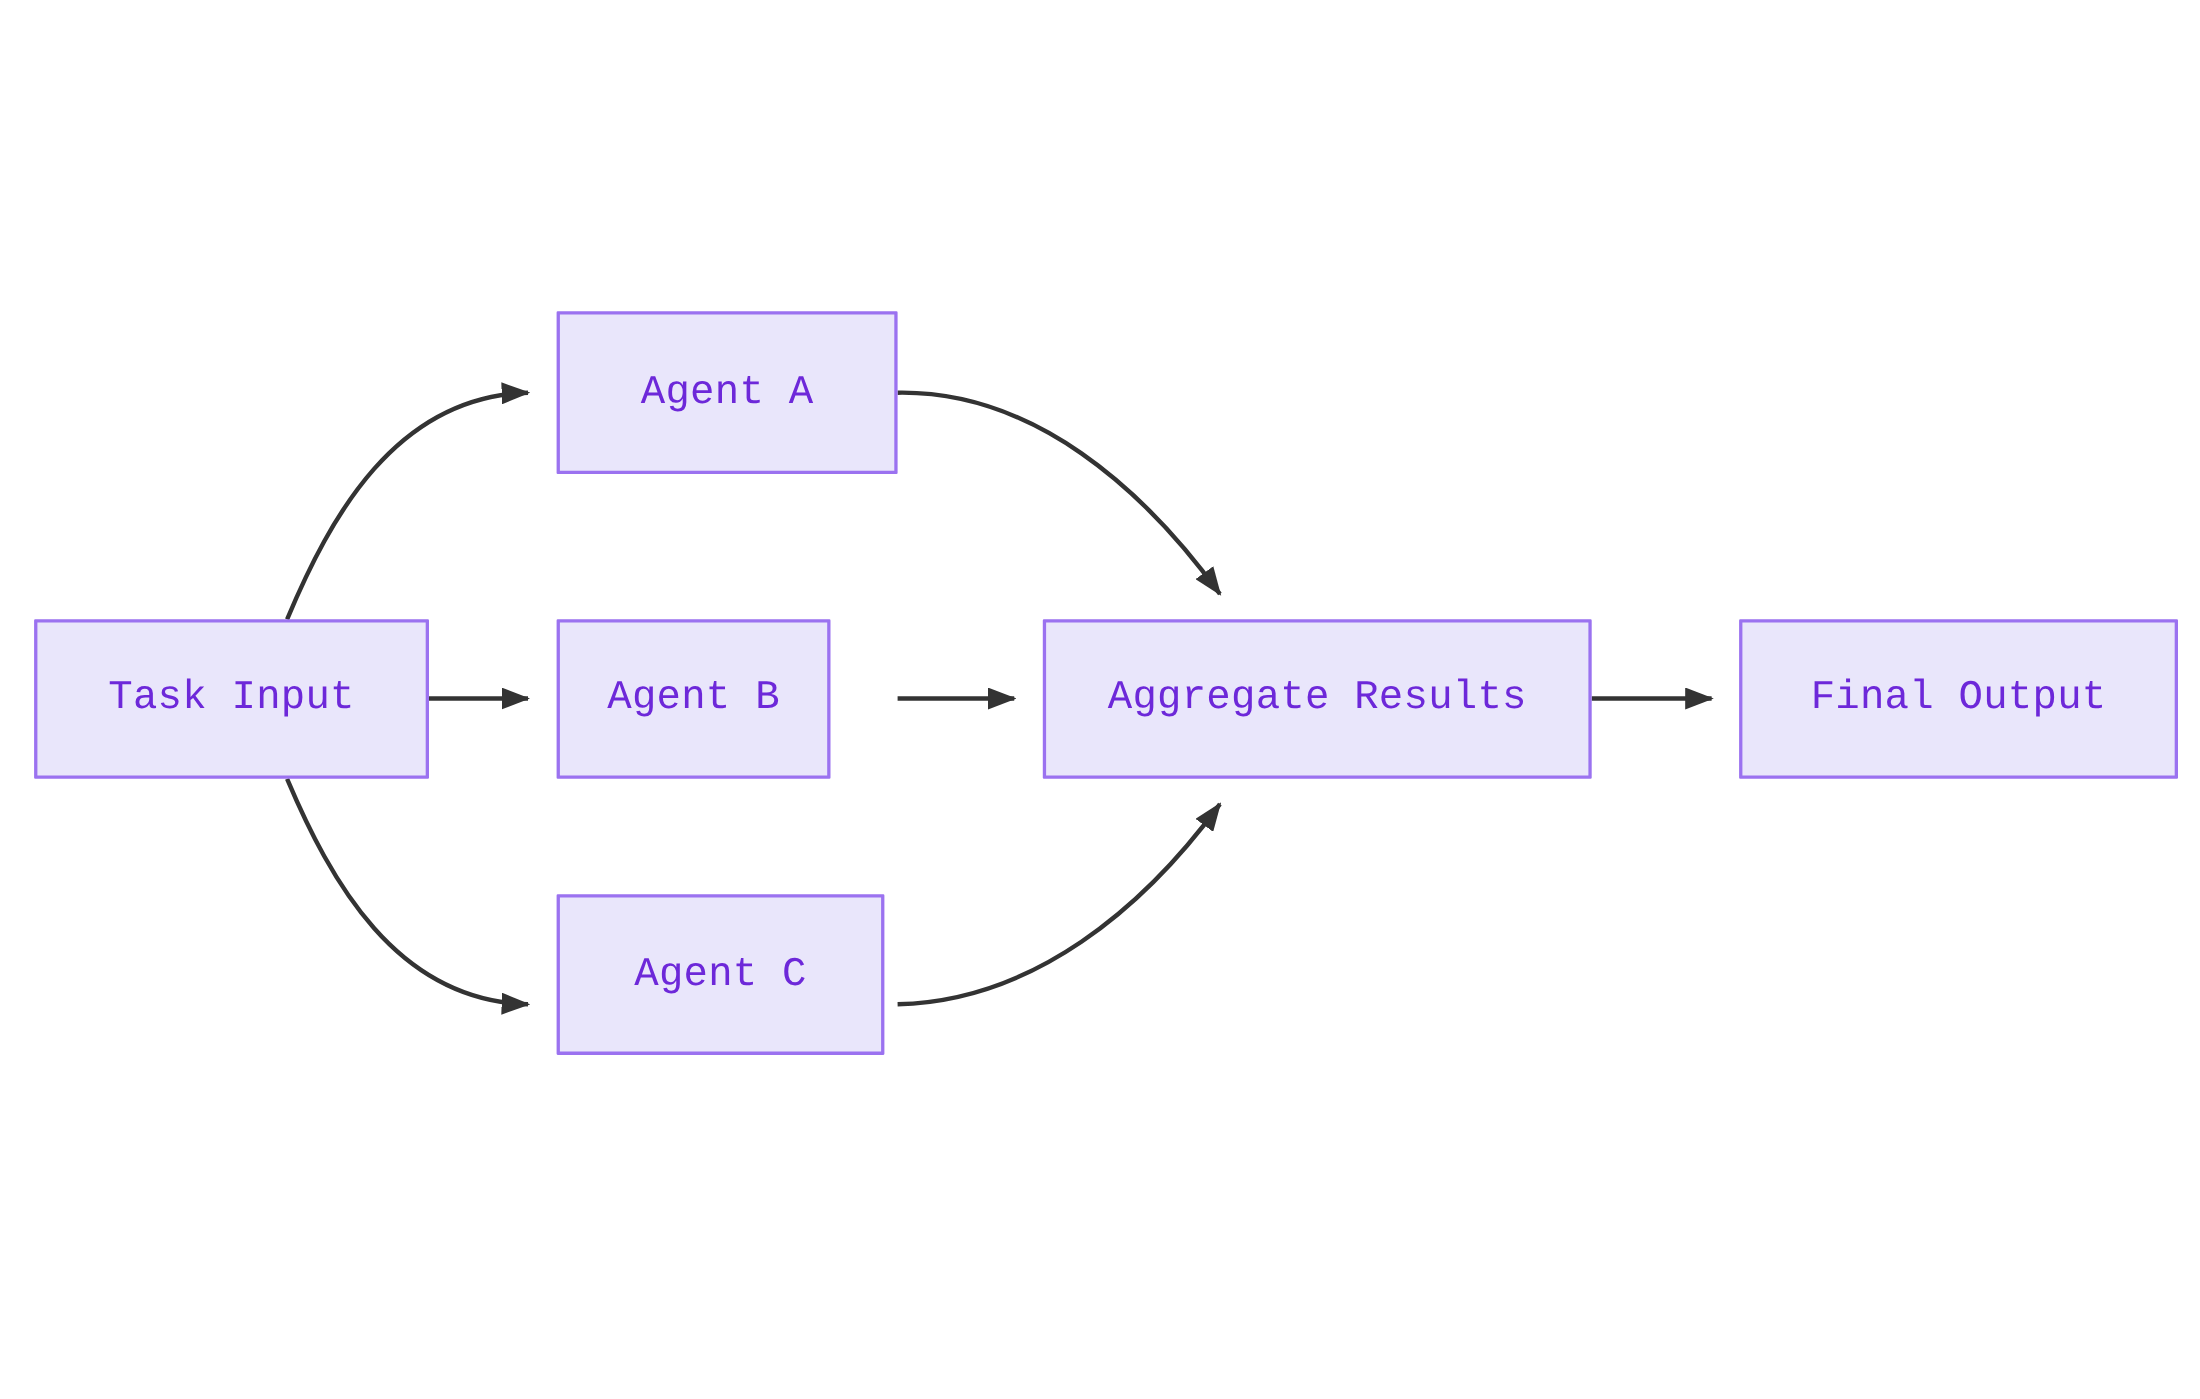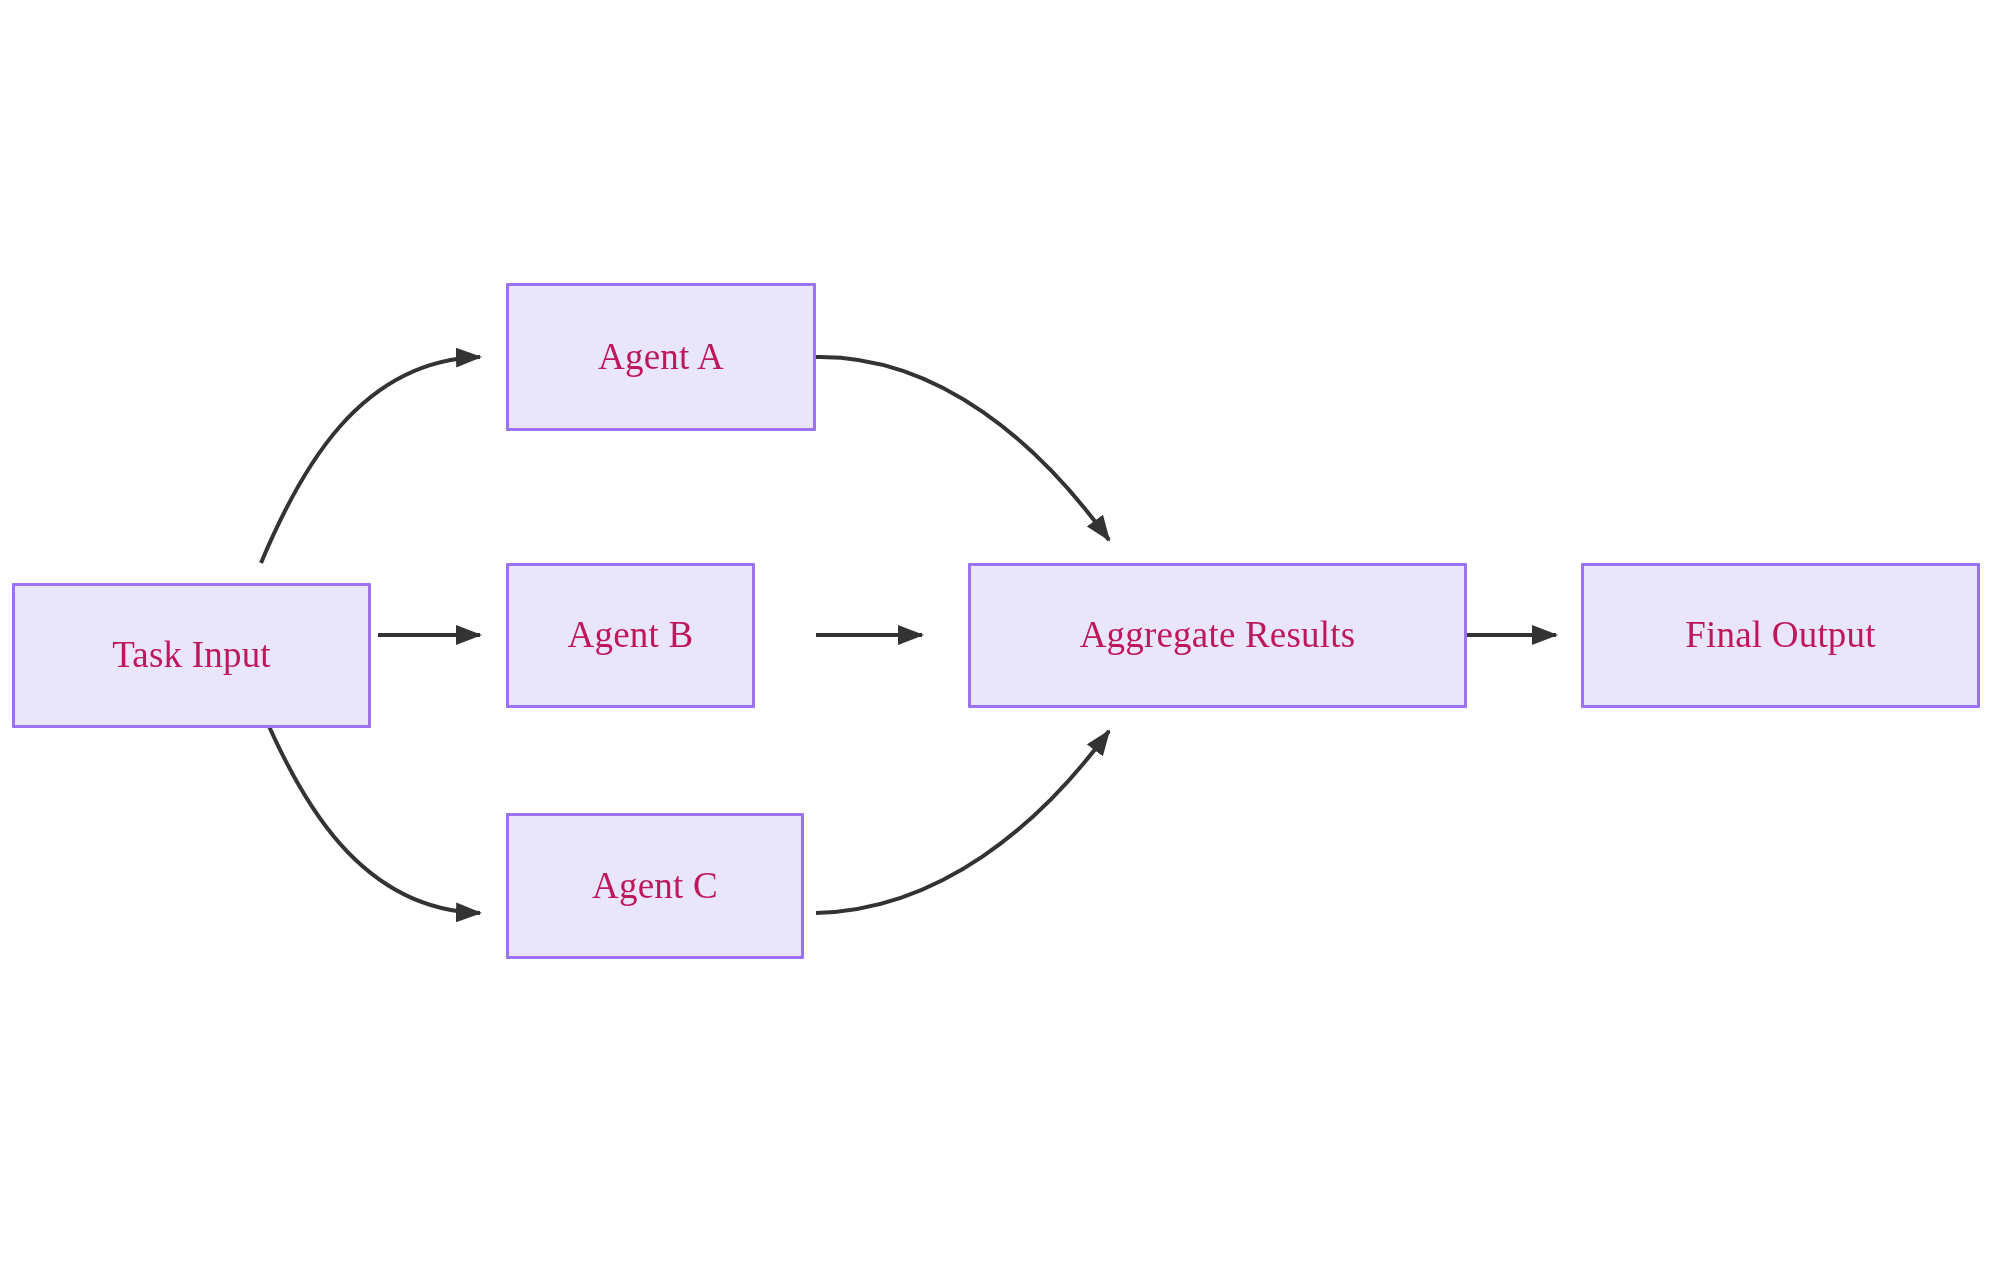--- a/index.html
+++ b/index.html
@@ -30,35 +30,35 @@
     position: absolute;
     box-sizing: border-box;
     background: #e9e6fb;
     border: 3px solid #9b72f0;
     border-radius: 1px;
     display: flex;
     align-items: center;
     justify-content: center;
   }
   .node-label {
-    color: #be185d;
+    color: #6d28d9;
     font-size: 37px;
-    font-family: Liberation Serif, serif;
+    font-family: Liberation Mono, monospace;
     font-weight: 400;
     letter-spacing: 0.2px;
     line-height: 1.2;
     white-space: nowrap;
     user-select: none;
   }
   
-  #node-task-input      { left: 12px;   top: 563px; width: 359px; height: 145px; margin-top: 20px; }
+  #node-task-input      { left: 31px;   top: 563px; width: 359px; height: 145px; }
   #node-agent-a         { left: 506px;  top: 283px; width: 310px; height: 148px; }
   #node-agent-b         { left: 506px;  top: 563px; width: 249px; height: 145px; }
   #node-agent-c         { left: 506px;  top: 813px; width: 298px; height: 146px; }
-  #node-aggregate       { left: 948px;  top: 563px; width: 499px; height: 145px; margin-left: 20px; }
+  #node-aggregate       { left: 948px;  top: 563px; width: 499px; height: 145px; }
   #node-final-output    { left: 1581px; top: 563px; width: 399px; height: 145px; text-align: center; }
 </style>
 </head>
 <body>
 
 <div id="canvas">
 
   <svg id="edge-layer" viewBox="0 0 2000 1272" width="2000" height="1272" xmlns="http://www.w3.org/2000/svg">
     <defs>
       <marker id="arrowhead" markerWidth="10" markerHeight="8" refX="9.2" refY="4" orient="auto" markerUnits="userSpaceOnUse">

